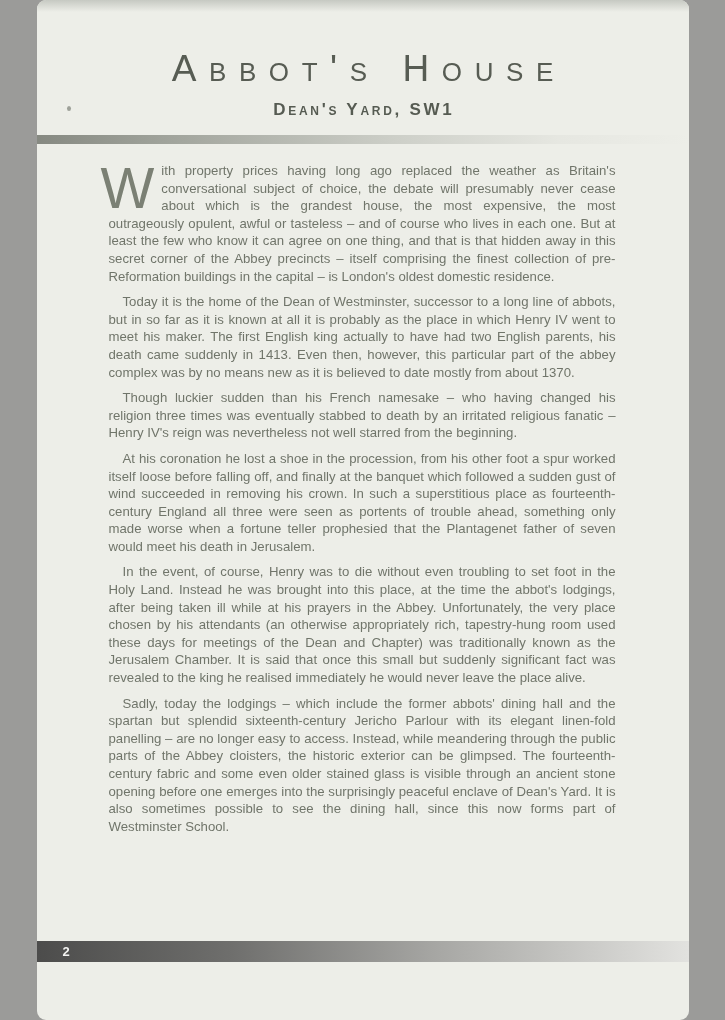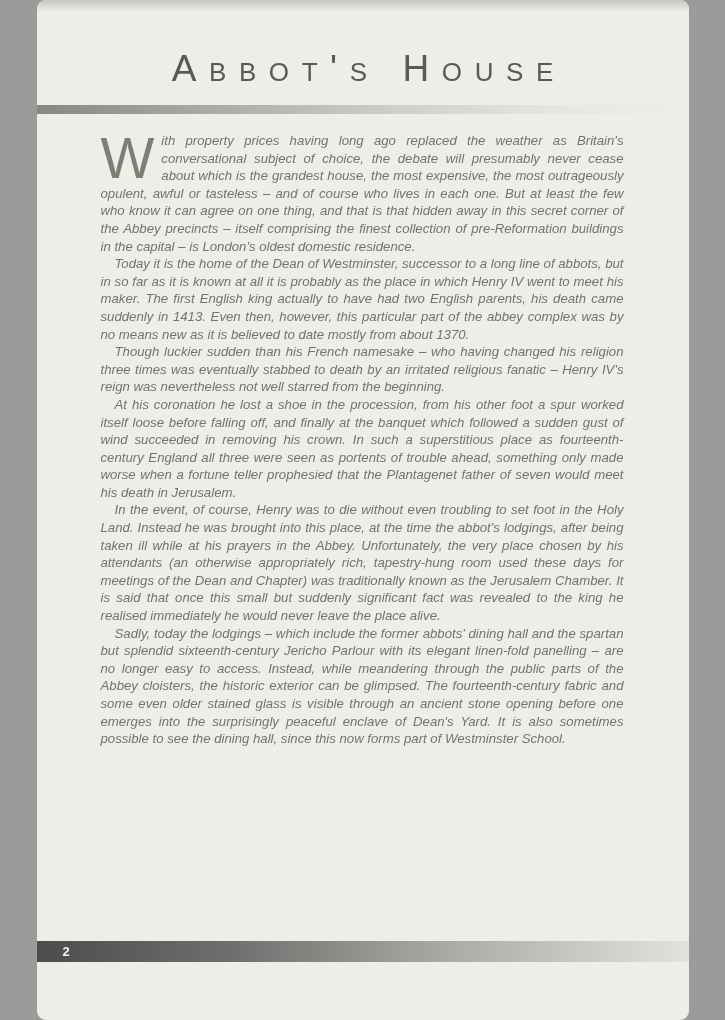--- a/index.html
+++ b/index.html
@@ -60,21 +60,21 @@
     width: 100%;
     background: linear-gradient(to right, #868981 0%, #a3a69e 22%, #cdcfc8 55%, #e6e7e1 80%, #edeee8 100%);
   }
   .article {
     margin: 18px 65px 0 64px;
     text-align: justify;
     font-size: 13.2px;
     line-height: 17.6px;
     color: #70756a;
   }
-  .article p { margin: 0; font-style: italic; }
+  .article p { margin: 8px; }
   .dropcap {
     float: left;
     font-size: 57px;
     line-height: 44px;
     padding: 4px 7px 0 0;
     color: #7b8074;
     font-weight: 400;
   }
   .para.indent { text-indent: 14px; }
   .footer-bar {
@@ -95,20 +95,21 @@
 </head>
 <body>
 
 <div class="page">
 
   <div class="top-edge"></div>
   <div class="scan-speck"></div>
 
   <div class="header">
     <h1 class="title">Abbot's House</h1>
+    <h2 class="subtitle">Dean's Yard, SW1</h2>
     <div class="divider"></div>
   </div>
 
   <div class="article">
     <span class="dropcap">W</span>
     <p class="para">ith property prices having long ago replaced the weather as Britain's conversational subject of choice, the debate will presumably never cease about which is the grandest house, the most expensive, the most outrageously opulent, awful or tasteless – and of course who lives in each one. But at least the few who know it can agree on one thing, and that is that hidden away in this secret corner of the Abbey precincts – itself comprising the finest collection of pre-Reformation buildings in the capital – is London's oldest domestic residence.</p>
     <p class="para indent">Today it is the home of the Dean of Westminster, successor to a long line of abbots, but in so far as it is known at all it is probably as the place in which Henry IV went to meet his maker. The first English king actually to have had two English parents, his death came suddenly in 1413. Even then, however, this particular part of the abbey complex was by no means new as it is believed to date mostly from about 1370.</p>
     <p class="para indent">Though luckier sudden than his French namesake – who having changed his religion three times was eventually stabbed to death by an irritated religious fanatic – Henry IV's reign was nevertheless not well starred from the beginning.</p>
     <p class="para indent">At his coronation he lost a shoe in the procession, from his other foot a spur worked itself loose before falling off, and finally at the banquet which followed a sudden gust of wind succeeded in removing his crown. In such a superstitious place as fourteenth-century England all three were seen as portents of trouble ahead, something only made worse when a fortune teller prophesied that the Plantagenet father of seven would meet his death in Jerusalem.</p>
     <p class="para indent">In the event, of course, Henry was to die without even troubling to set foot in the Holy Land. Instead he was brought into this place, at the time the abbot's lodgings, after being taken ill while at his prayers in the Abbey. Unfortunately, the very place chosen by his attendants (an otherwise appropriately rich, tapestry-hung room used these days for meetings of the Dean and Chapter) was traditionally known as the Jerusalem Chamber. It is said that once this small but suddenly significant fact was revealed to the king he realised immediately he would never leave the place alive.</p>

